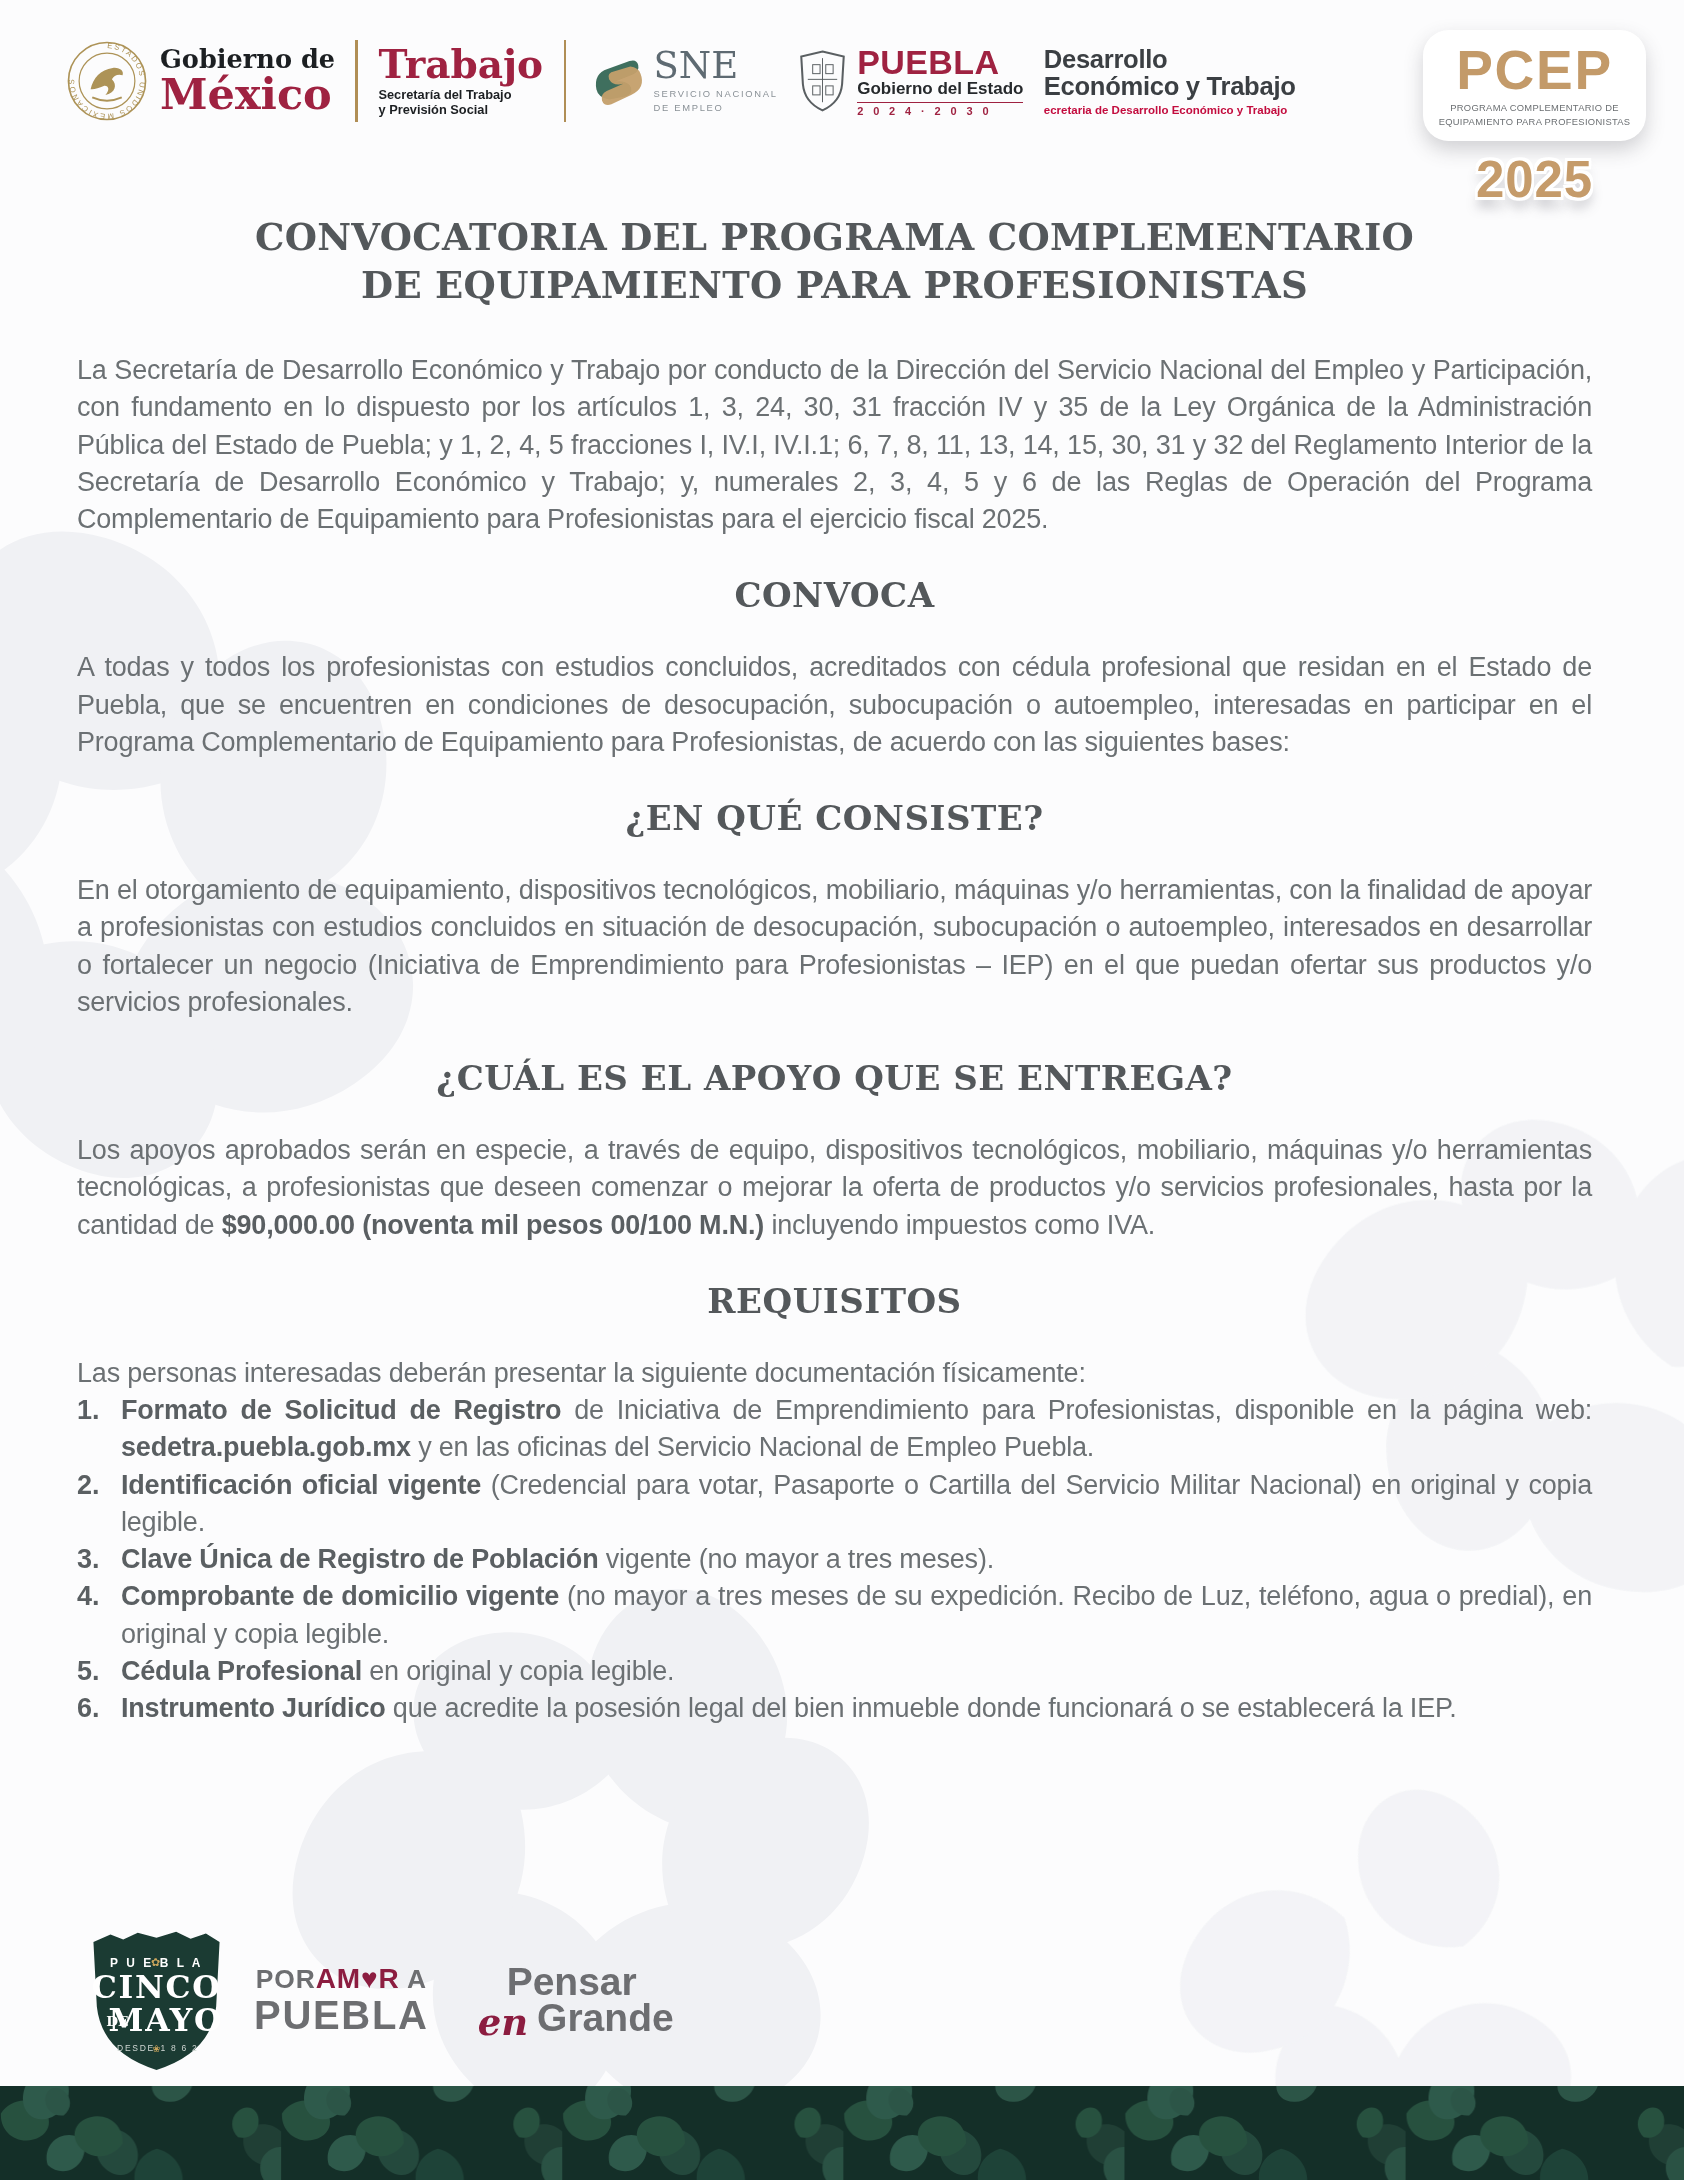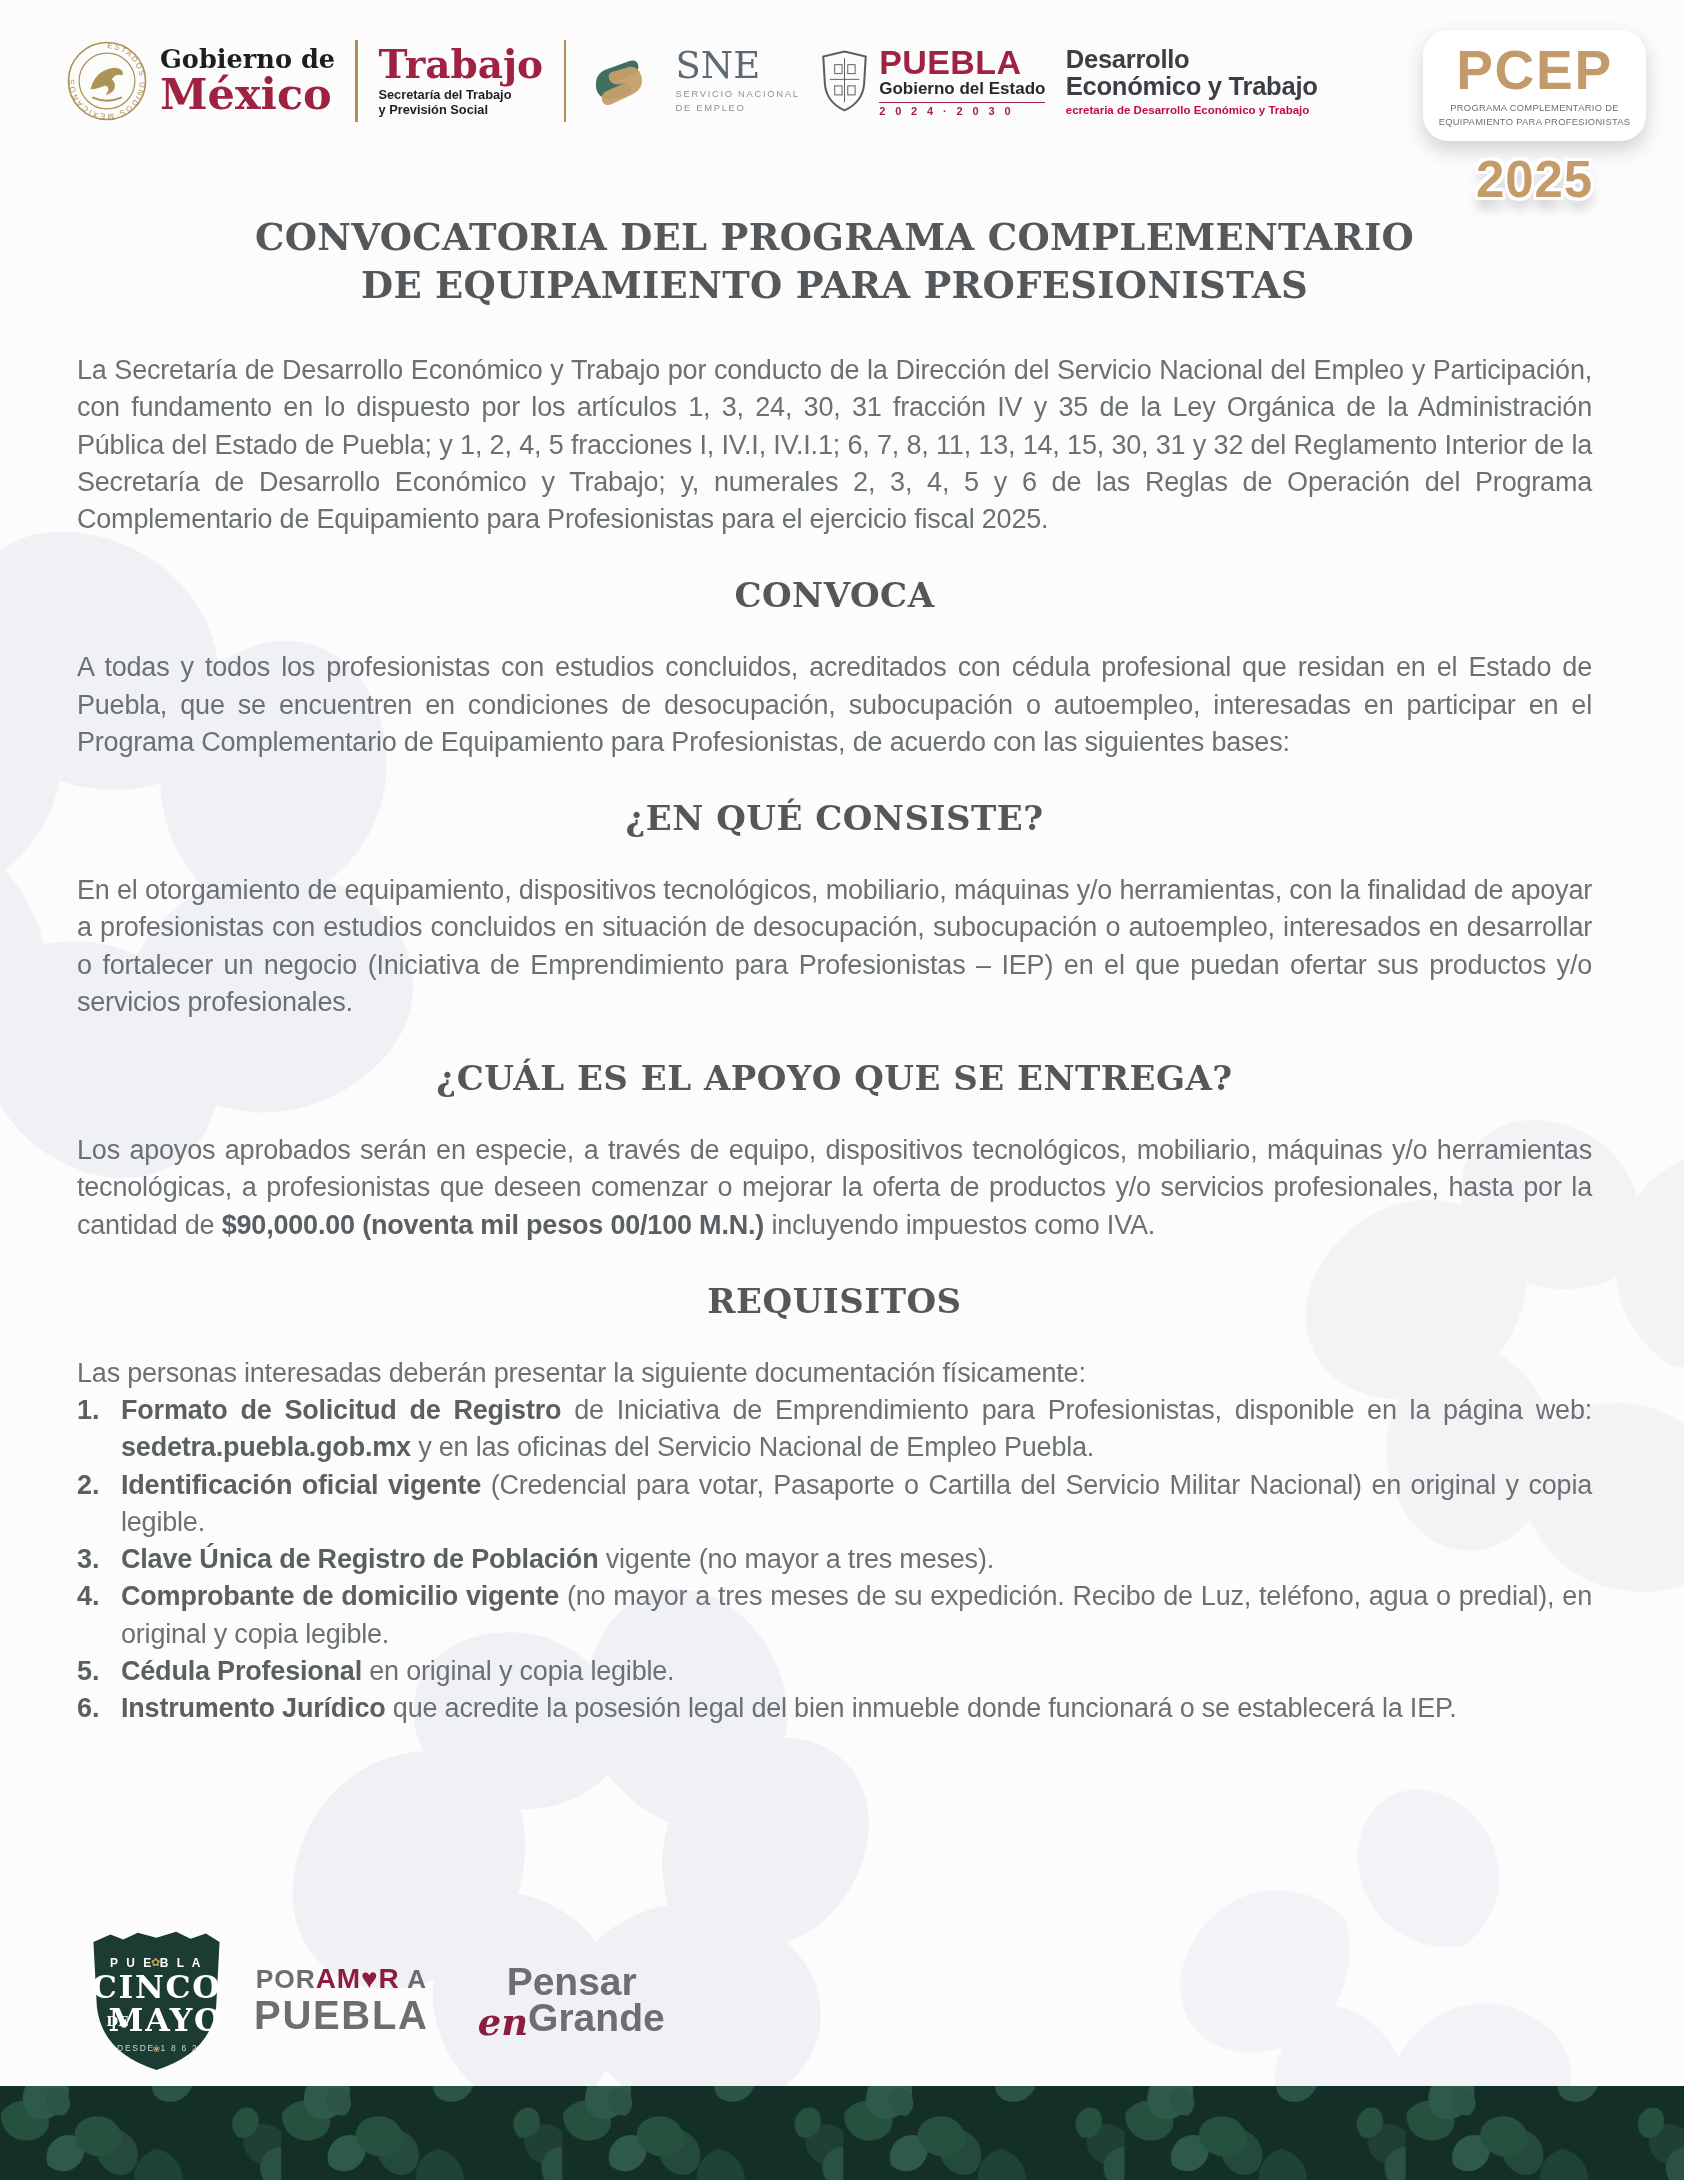--- a/index.html
+++ b/index.html
@@ -11,21 +11,21 @@
 
   
   .header{position:absolute;top:25.6px;left:66px;right:307px;height:111px;
           display:flex;align-items:center;gap:20.4px;}
   .gob-wrap{display:flex;align-items:center;gap:12px;}
   .gob-text .l1{font-family:"DejaVu Serif",serif;font-weight:bold;font-size:25.6px;color:#1c1f22;line-height:1.05;}
   .gob-text .l2{font-family:"DejaVu Serif",serif;font-weight:bold;font-size:43px;color:#9F2241;line-height:1.0;}
   .vdiv{width:2.6px;height:82px;background:#B08E55;}
   .trabajo .t{font-family:"DejaVu Serif",serif;font-weight:bold;font-size:39px;color:#9F2241;line-height:1.0;}
   .trabajo .s{font-size:12.8px;font-weight:bold;color:#1c1f22;line-height:1.2;margin-top:3.4px;}
-  .sne-wrap{display:flex;align-items:center;gap:26px;}
+  .sne-wrap{display:flex;align-items:center;gap:4px;}
   .sne-text .a{font-family:"DejaVu Serif",serif;font-size:37px;color:#5E6A72;line-height:1.0;}
   .sne-text .s{font-size:9.4px;color:#8a9197;letter-spacing:1.7px;line-height:1.5;margin-top:3.4px;}
   .puebla-wrap{display:flex;align-items:center;gap:10.2px;}
   .puebla-text .t{font-size:34px;font-weight:900;color:#9F2241;line-height:1.0;letter-spacing:0.4px;}
   .puebla-text .s{font-size:17px;font-weight:bold;color:#26292c;line-height:1.2;border-bottom:1.7px solid #9F2241;padding-bottom:2.6px;}
   .puebla-text .y{font-size:11px;font-weight:bold;color:#9F2241;letter-spacing:3.4px;margin-top:2.6px;}
   .sedet .l{font-size:25.6px;font-weight:800;color:#3b3f43;line-height:1.06;letter-spacing:-0.3px;}
   .sedet .s{font-size:11.5px;font-weight:bold;color:#C30C3E;margin-top:4.3px;}
 
   .pcep{position:absolute;top:30px;right:39px;width:223px;text-align:center;z-index:2;}
@@ -54,21 +54,21 @@
   .quote{flex:1;text-align:center;font-size:23px;font-weight:bold;color:#54585B;line-height:1.6;}
   .logos{display:flex;align-items:center;gap:49px;}
   .amor{text-align:center;line-height:1;}
   .amor .row1{font-size:26.4px;font-weight:600;color:#6d6e71;letter-spacing:0.9px;}
   .amor .row1 .m{font-weight:800;color:#8C1D40;font-size:28px;}
   .amor .row2{font-size:40px;font-weight:800;color:#6d6e71;letter-spacing:1.7px;margin-top:1.7px;}
   .pensar{position:relative;line-height:.92;}
   .pensar .p1{font-size:39px;font-weight:800;color:#6d6e71;margin-left:29px;}
   .pensar .p2{display:flex;align-items:flex-end;}
   .pensar .en{font-family:"DejaVu Serif",serif;font-style:italic;font-weight:bold;
-              font-size:37px;color:#8C1D40;margin-right:0;position:relative;top:3.4px;}
+              font-size:37px;color:#8C1D40;margin-right:9px;position:relative;top:3.4px;}
   .pensar .gr{font-size:39px;font-weight:800;color:#6d6e71;}
 
   .greenband{position:absolute;left:0;bottom:0;width:1685px;height:95px;z-index:1;}
 
   
   .badge-svg{display:block;}
 </style>
 </head>
 <body>
 

